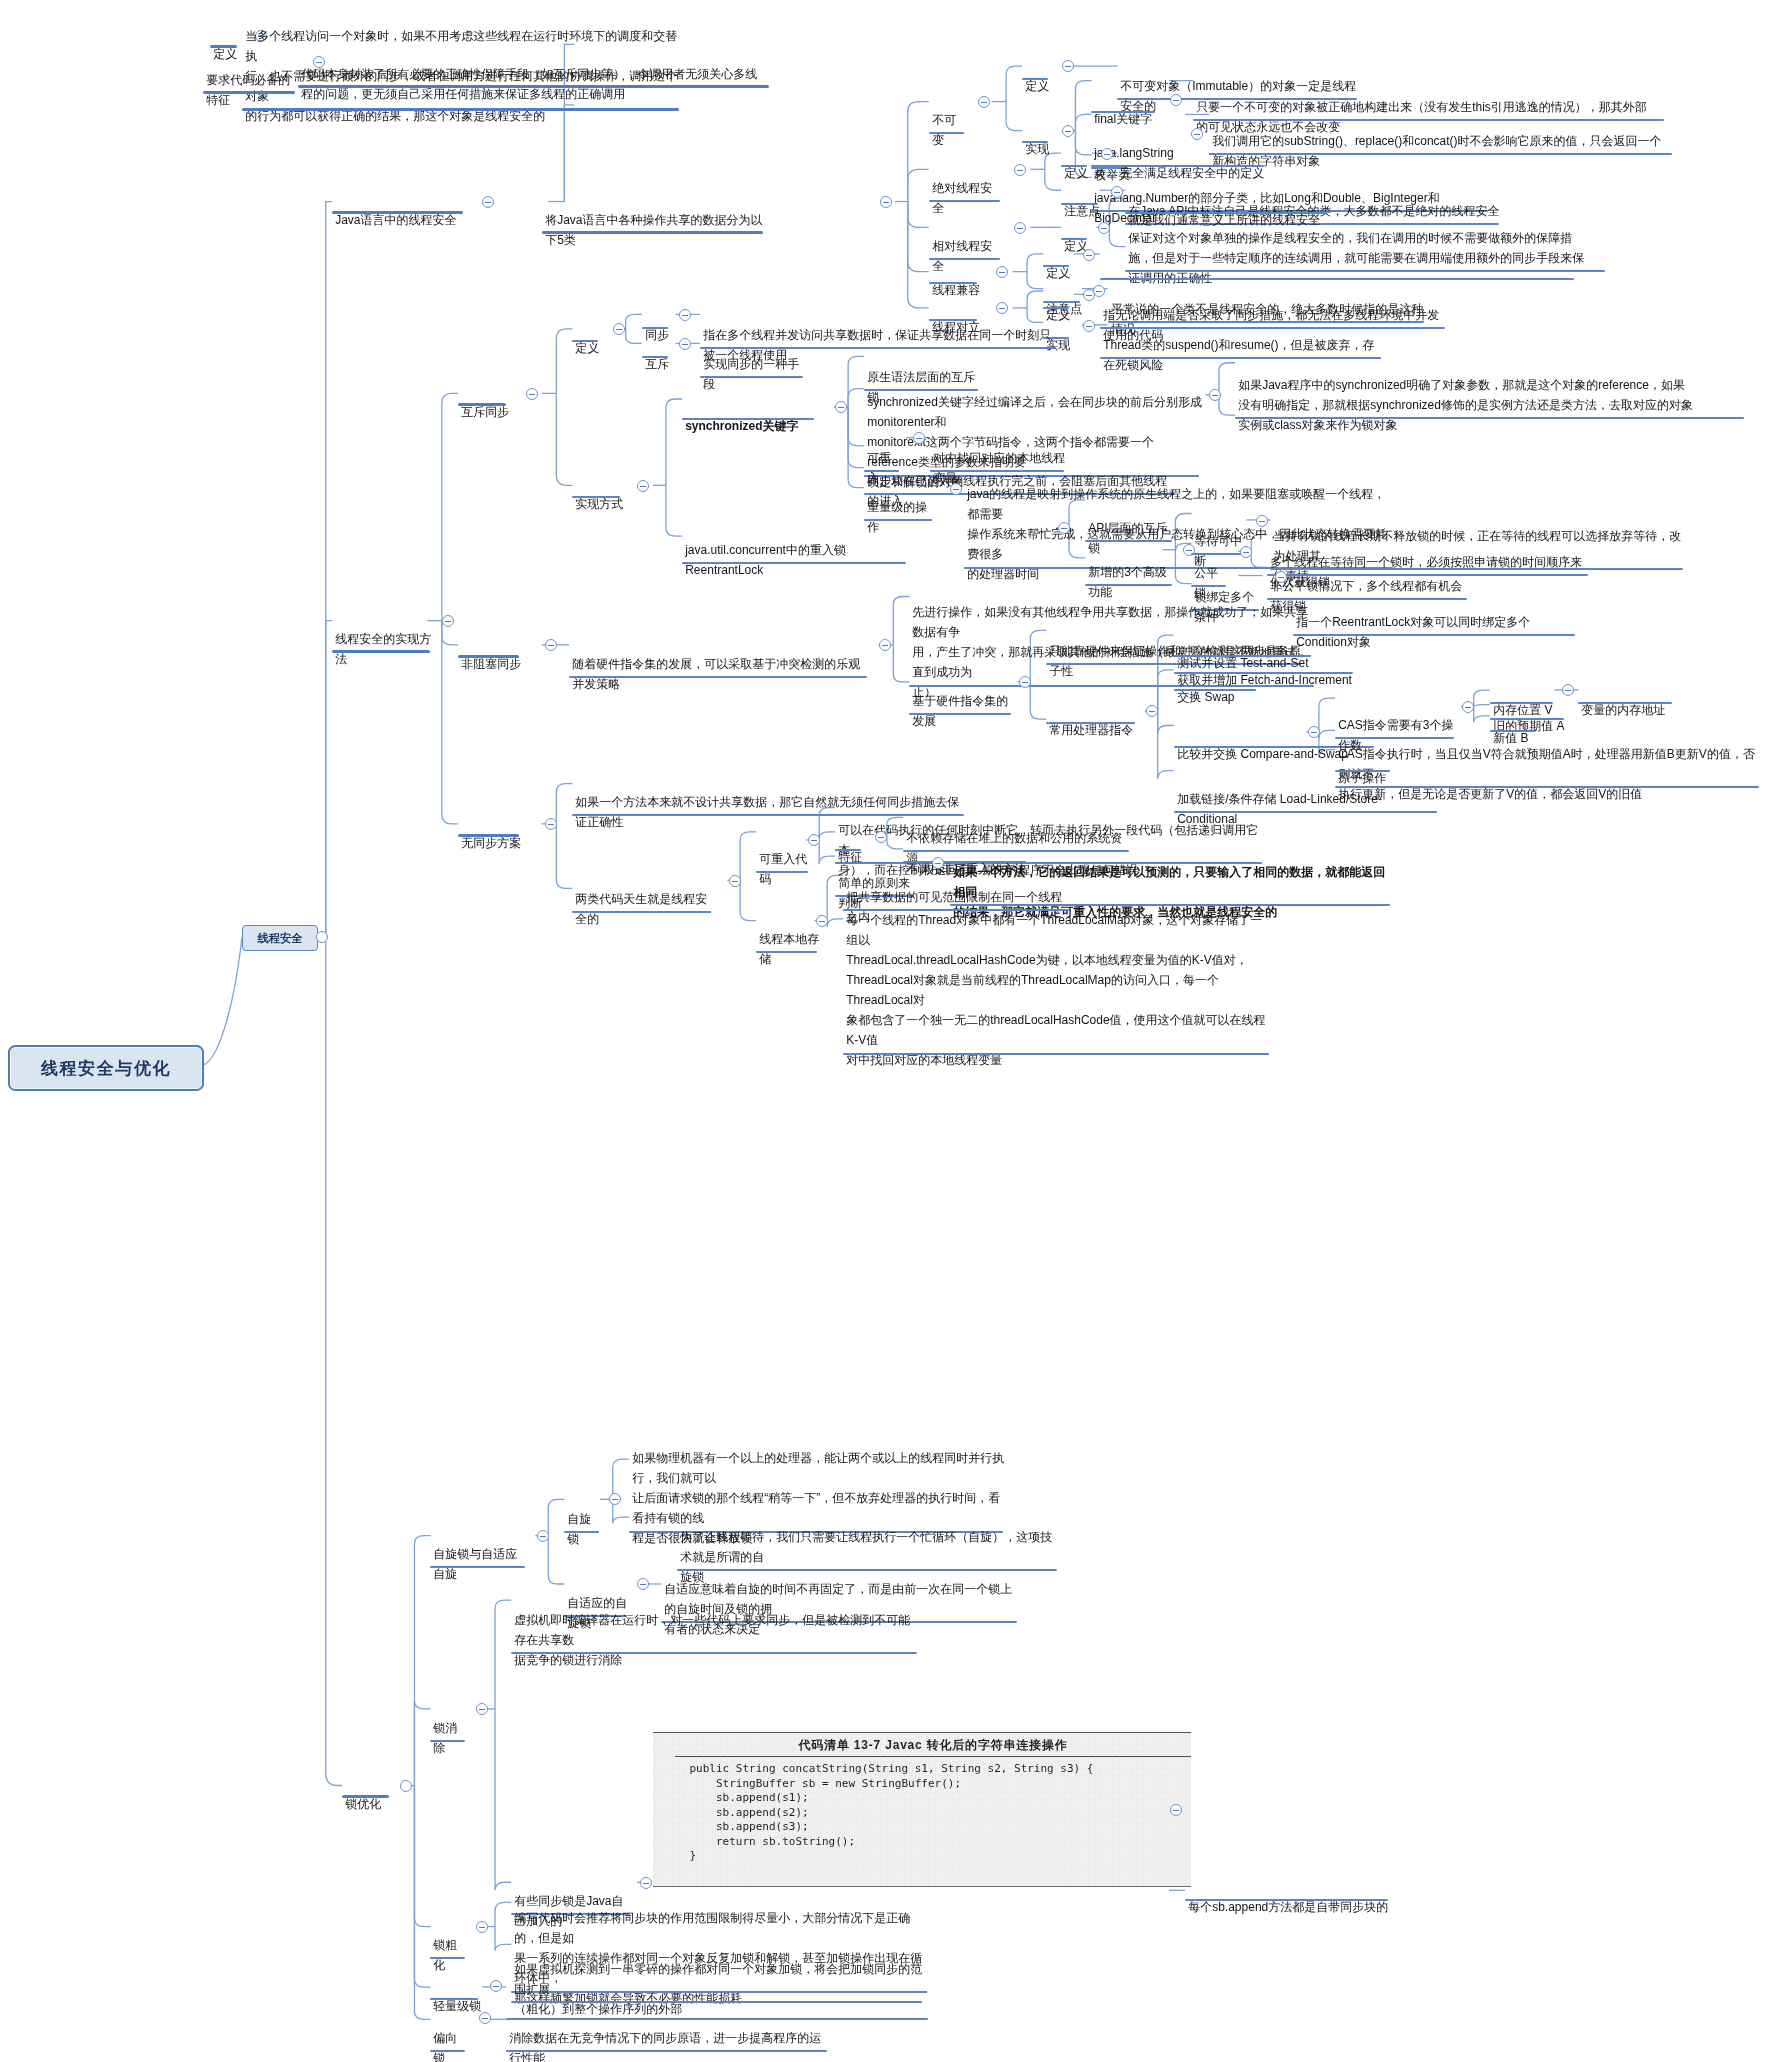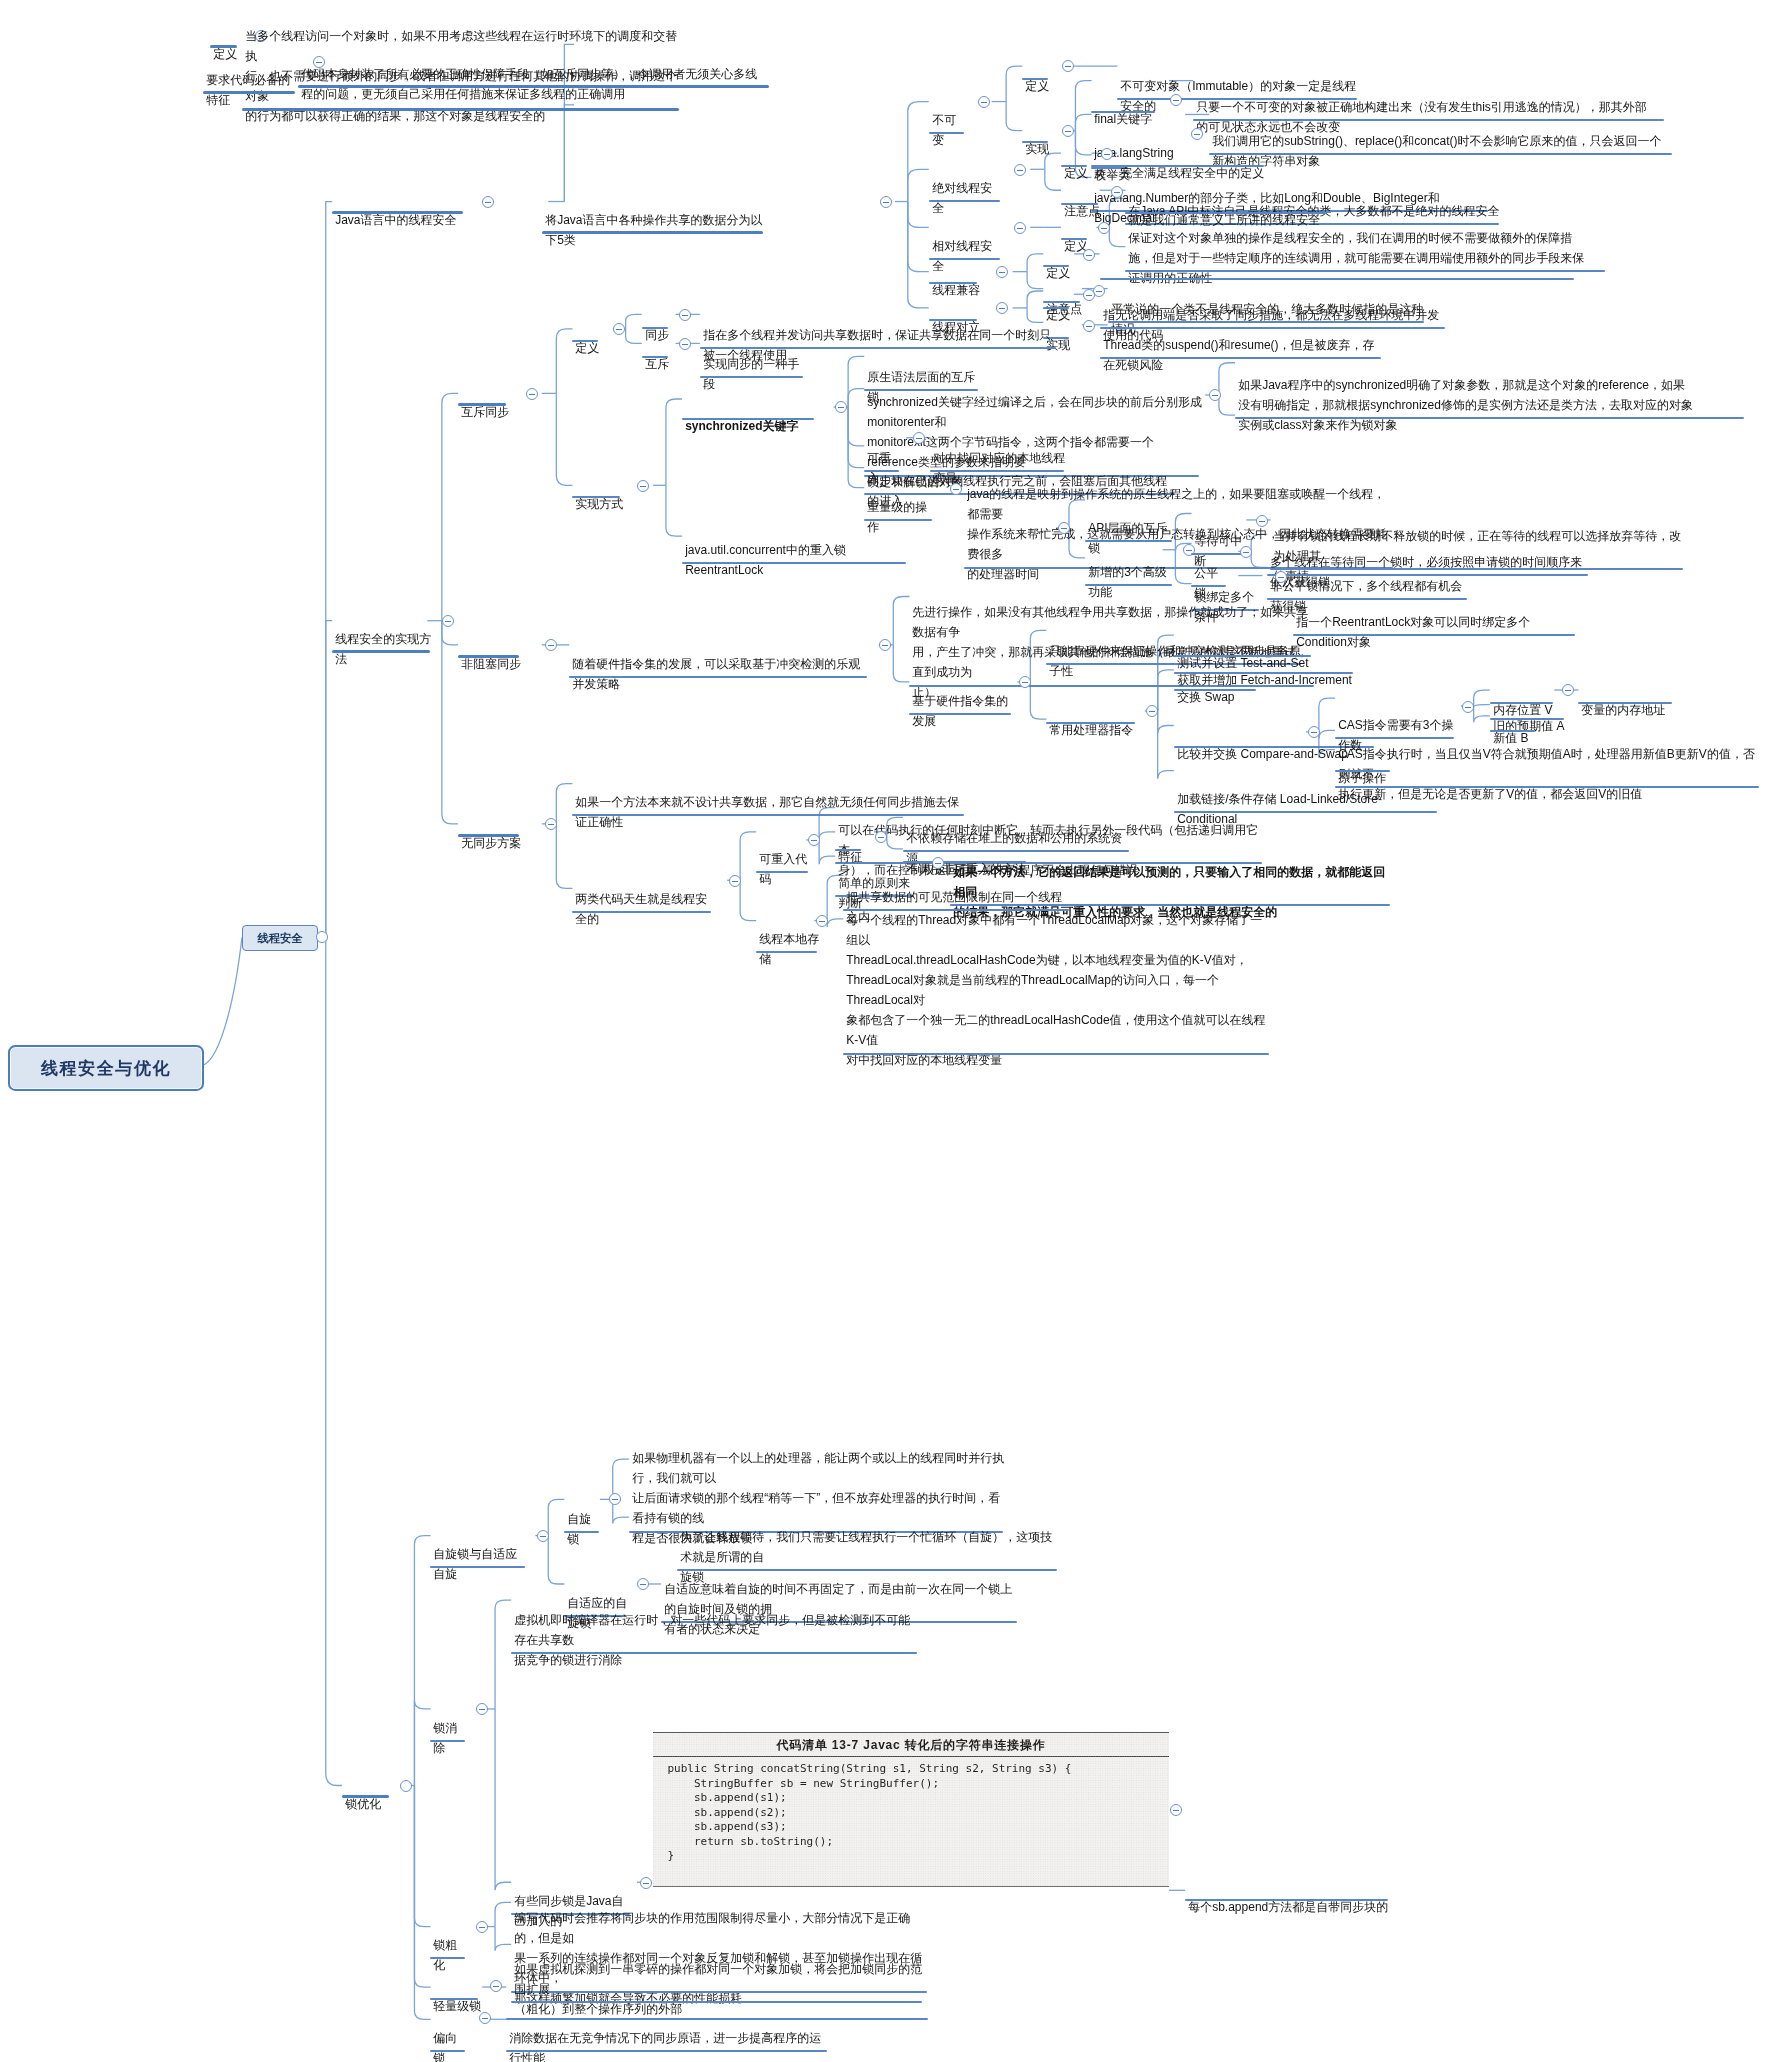--- a/index.html
+++ b/index.html
@@ -54,20 +54,21 @@
 
   
   .codeimg{
     position:absolute;
     background:#f2f1ef;
     border-top:1.6px solid #55595c;
     border-bottom:0.8px solid #6d7073;
     font-family:"Liberation Mono","DejaVu Sans Mono",monospace;
     overflow:hidden;
     color:#1b1b1b;
+    padding-left:22px;
   }
   .codeimg .cap{
     text-align:center;font-family:"Liberation Sans",sans-serif;
     font-weight:bold;font-size:12px;padding:4px 0 2.4px 0;border-bottom:1.6px solid #3d3f41;
     letter-spacing:0.8px;
   }
   .codeimg pre{margin:0;padding:4.8px 0 4.8px 14.5px;font-size:11px;line-height:14.5px;white-space:pre;}
   .noise{position:absolute;inset:0;pointer-events:none;opacity:.33;
     background-image:
       radial-gradient(#9a9a9a 0.5px, transparent 0.6px),

